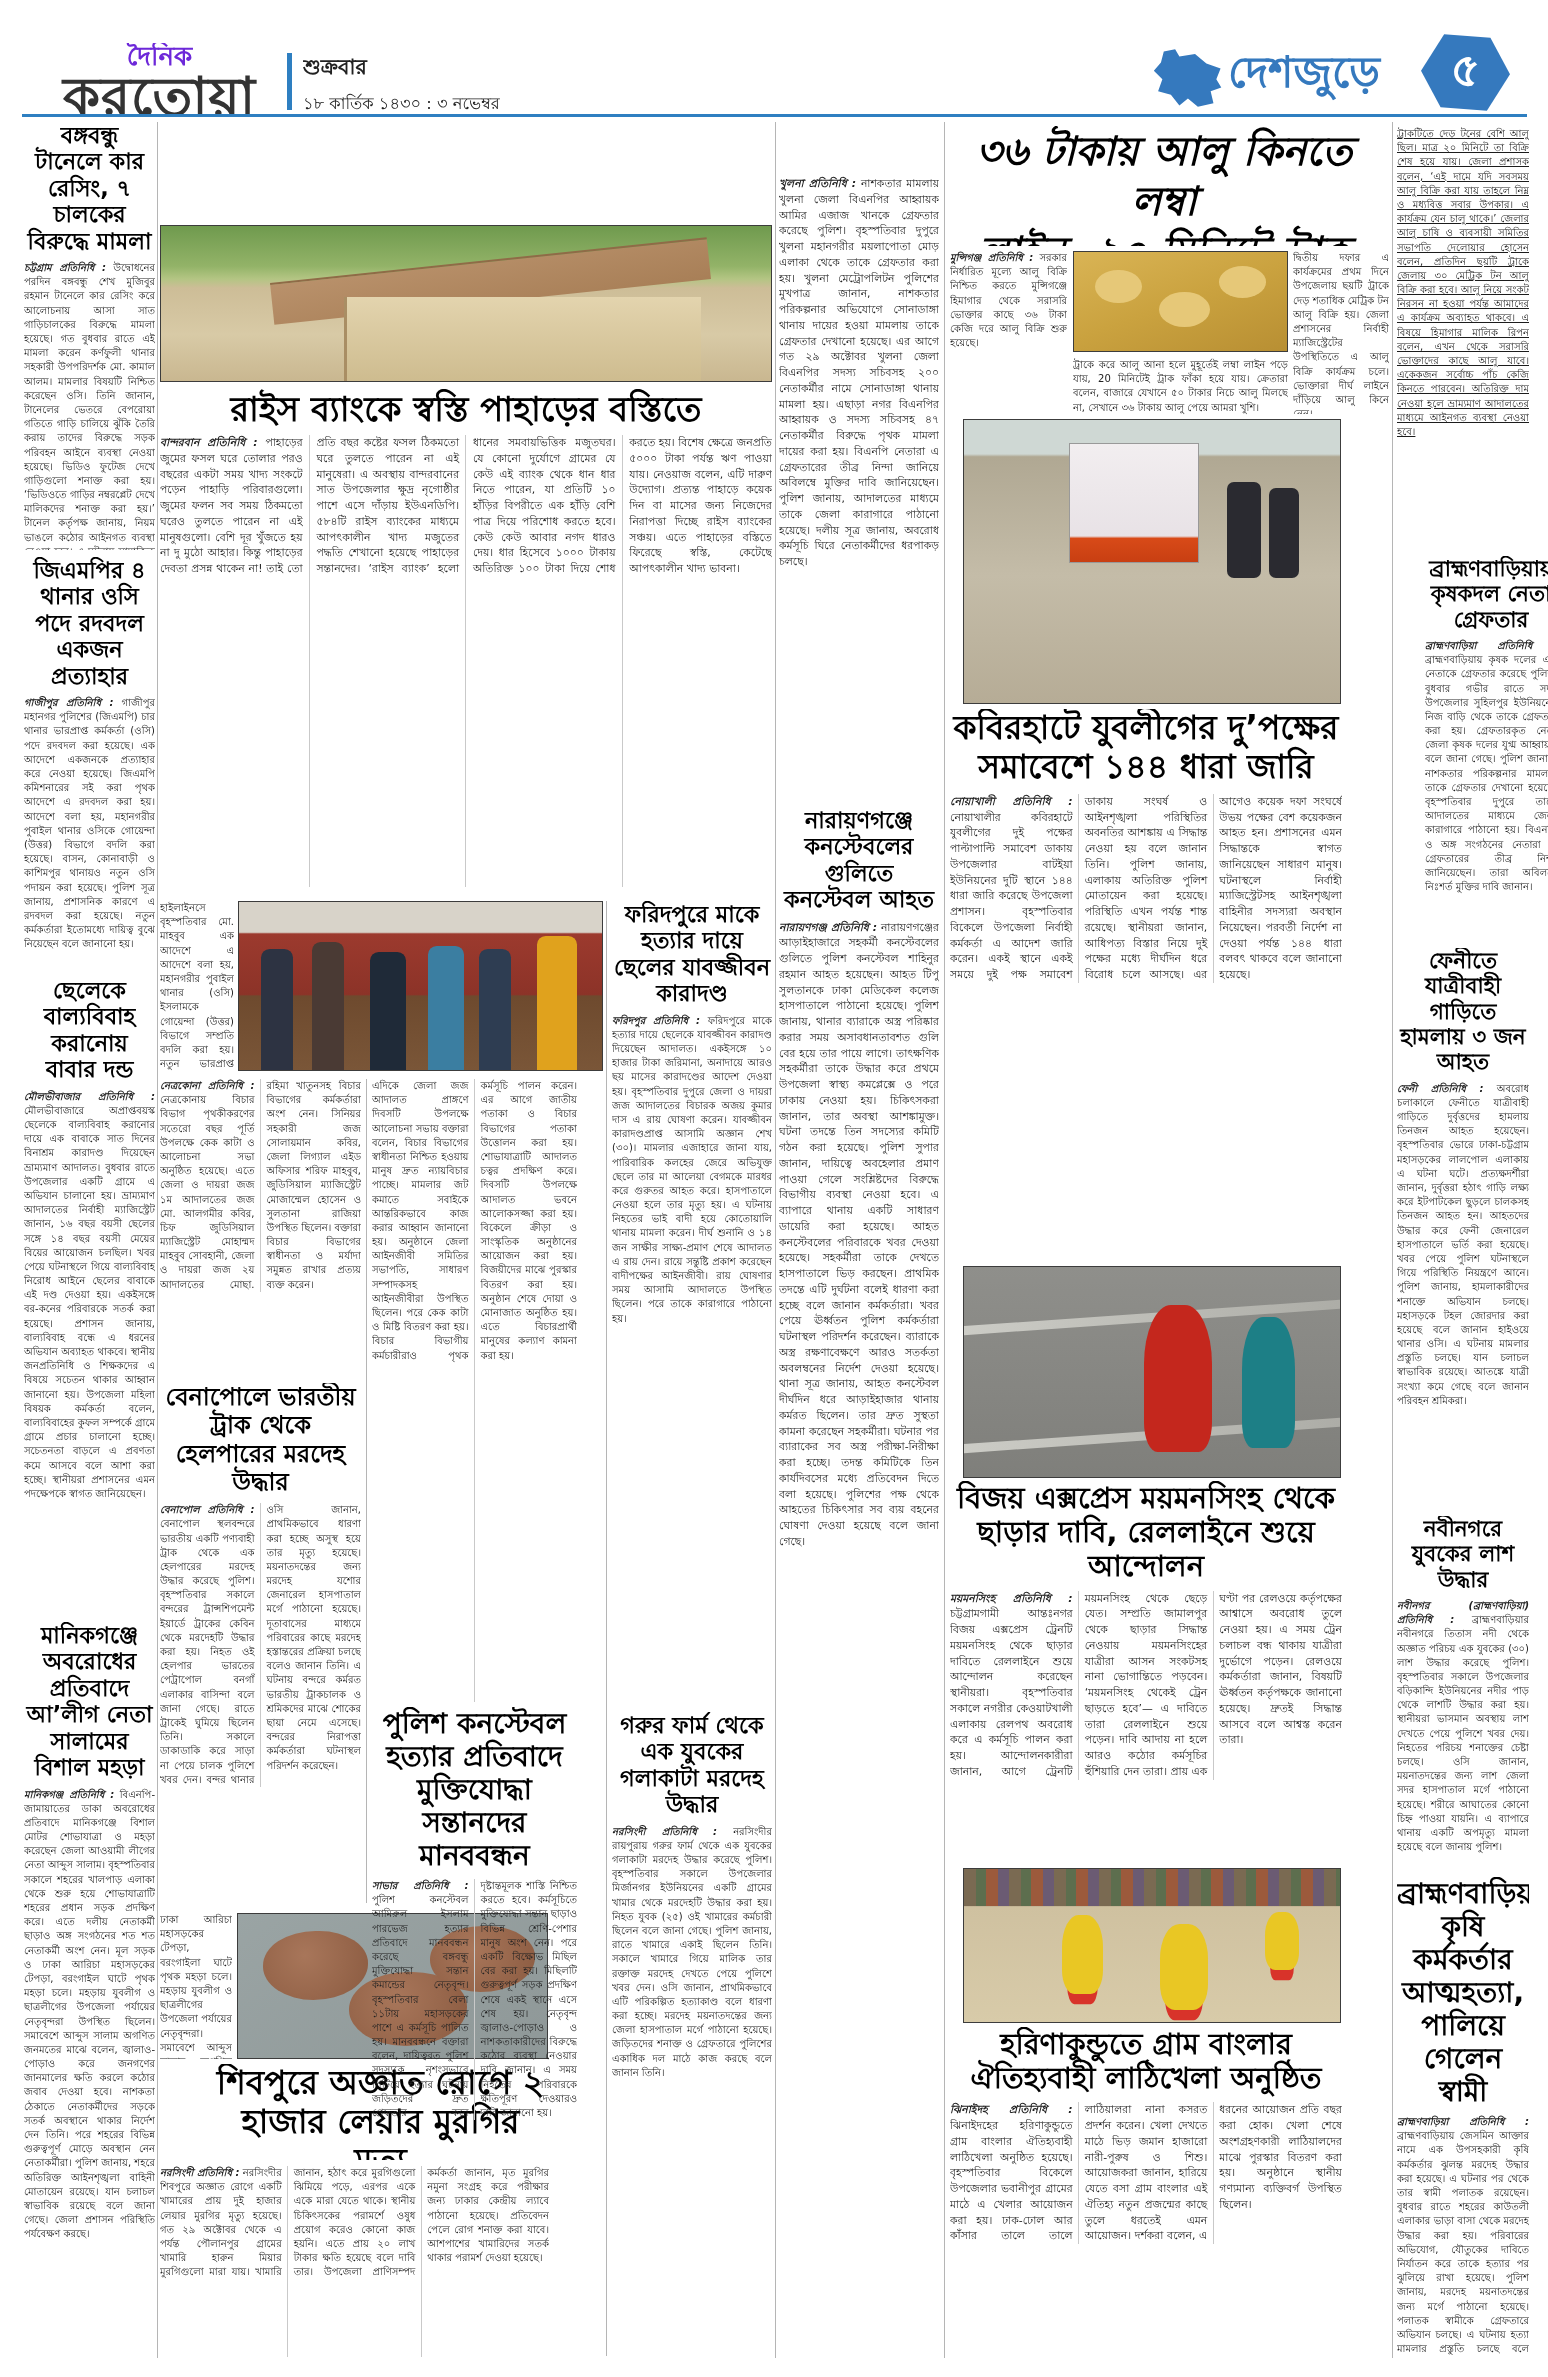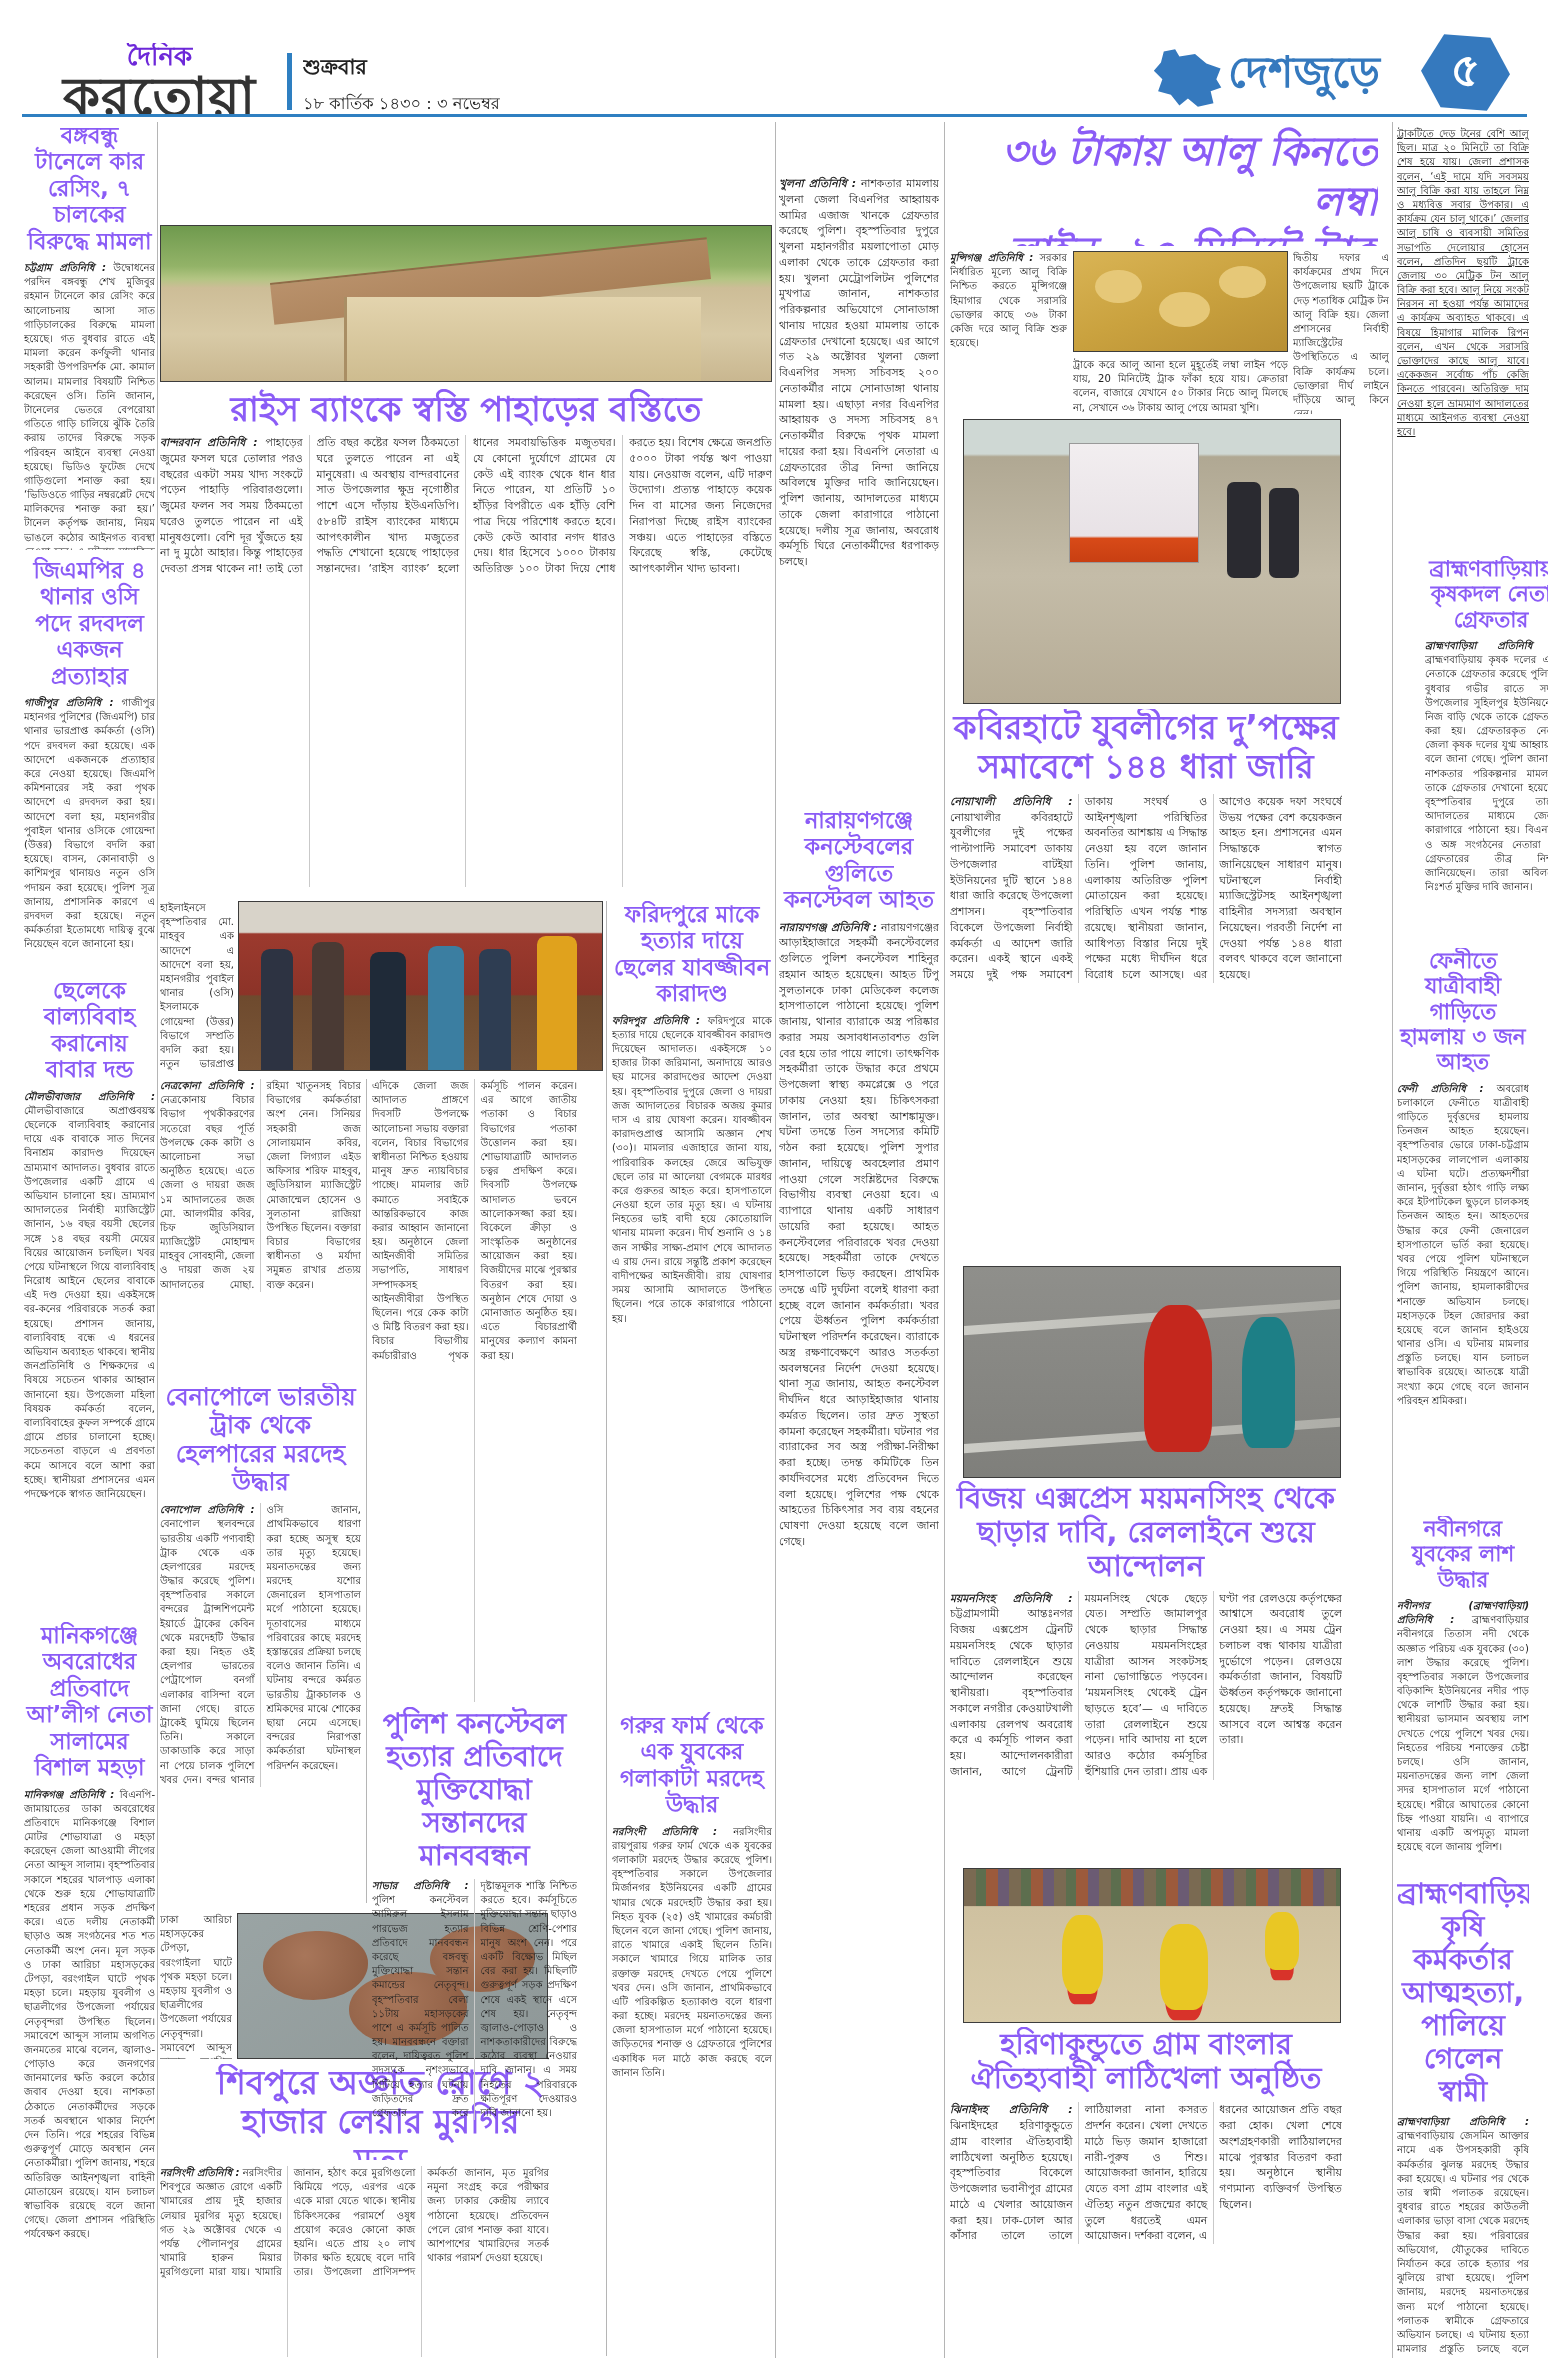--- a/index.html
+++ b/index.html
@@ -1,19 +1,19 @@
 <!DOCTYPE html>
 <html lang="bn" style="font-size:13.8px"><head>
 <meta charset="utf-8">
 <style>
   html,body{margin:0;padding:0;background:#e9e9e9;}
   .page{position:relative;width:1548px;height:2377px;background:#ffffff;overflow:hidden;
         font-family:"DejaVu Sans",sans-serif;color:#1c1c1c;}
   .abs{position:absolute;box-sizing:border-box;overflow:hidden;}
-  .headline{font-weight:bold;color:#8b5cf6;line-height:1.18;text-align:center;margin:0 0 6.9px 0;}
+  .headline{font-weight:bold;color:#000000;line-height:1.18;text-align:center;margin:0 0 6.9px 0;}
   .hl-italic{font-style:italic;} .h24{font-size:28px;} .h25{font-size:21.5px;} .h26{font-size:22.4px;}
   .h28{font-size:24px;} .h32{font-size:27.5px;} .h34{font-size:29px;}
   .h38{font-size:33px;} .h40{font-size:34px;} .h46{font-size:40px;line-height:1.25;}
   .body-text{font-size:10.8px;line-height:1.46;text-align:justify;margin:0;color:#222;}
   .small-text{font-size:10px;line-height:1.42;}
   .byline{font-weight:bold;font-style:italic;}
   .cols-2{column-count:2;column-gap:12px;column-rule:0.9px solid #c9c9c9;}
   .cols-3{column-count:3;column-gap:12px;column-rule:0.9px solid #c9c9c9;}
   .cols-4{column-count:4;column-gap:13.8px;column-rule:0.9px solid #c9c9c9;}
   .vrule{background:#b5b5b5;width:0.9px;}
@@ -170,21 +170,21 @@
 
   <section class="abs" style="left:779px;top:176px;width:160px;height:626px;">
     <p class="body-text"><b class="byline">খুলনা প্রতিনিধি :</b> <span>নাশকতার মামলায় খুলনা জেলা বিএনপির আহ্বায়ক আমির এজাজ খানকে গ্রেফতার করেছে পুলিশ। বৃহস্পতিবার দুপুরে খুলনা মহানগরীর ময়লাপোতা মোড় এলাকা থেকে তাকে গ্রেফতার করা হয়। খুলনা মেট্রোপলিটন পুলিশের মুখপাত্র জানান, নাশকতার পরিকল্পনার অভিযোগে সোনাডাঙ্গা থানায় দায়ের হওয়া মামলায় তাকে গ্রেফতার দেখানো হয়েছে। এর আগে গত ২৯ অক্টোবর খুলনা জেলা বিএনপির সদস্য সচিবসহ ২০০ নেতাকর্মীর নামে সোনাডাঙ্গা থানায় মামলা হয়। এছাড়া নগর বিএনপির আহ্বায়ক ও সদস্য সচিবসহ ৪৭ নেতাকর্মীর বিরুদ্ধে পৃথক মামলা দায়ের করা হয়। বিএনপি নেতারা এ গ্রেফতারের তীব্র নিন্দা জানিয়ে অবিলম্বে মুক্তির দাবি জানিয়েছেন। পুলিশ জানায়, আদালতের মাধ্যমে তাকে জেলা কারাগারে পাঠানো হয়েছে। দলীয় সূত্র জানায়, অবরোধ কর্মসূচি ঘিরে নেতাকর্মীদের ধরপাকড় চলছে।</span></p>
   </section>
 
   <section class="abs" style="left:779px;top:807px;width:160px;height:1548px;">
     <h2 class="headline h26">নারায়ণগঞ্জে কনস্টেবলের গুলিতে কনস্টেবল আহত</h2>
     <p class="body-text"><b class="byline">নারায়ণগঞ্জ প্রতিনিধি :</b> <span>নারায়ণগঞ্জের আড়াইহাজারে সহকর্মী কনস্টেবলের গুলিতে পুলিশ কনস্টেবল শাহিনুর রহমান আহত হয়েছেন। আহত টিপু সুলতানকে ঢাকা মেডিকেল কলেজ হাসপাতালে পাঠানো হয়েছে। পুলিশ জানায়, থানার ব্যারাকে অস্ত্র পরিষ্কার করার সময় অসাবধানতাবশত গুলি বের হয়ে তার পায়ে লাগে। তাৎক্ষণিক সহকর্মীরা তাকে উদ্ধার করে প্রথমে উপজেলা স্বাস্থ্য কমপ্লেক্সে ও পরে ঢাকায় নেওয়া হয়। চিকিৎসকরা জানান, তার অবস্থা আশঙ্কামুক্ত। ঘটনা তদন্তে তিন সদস্যের কমিটি গঠন করা হয়েছে। পুলিশ সুপার জানান, দায়িত্বে অবহেলার প্রমাণ পাওয়া গেলে সংশ্লিষ্টদের বিরুদ্ধে বিভাগীয় ব্যবস্থা নেওয়া হবে। এ ব্যাপারে থানায় একটি সাধারণ ডায়েরি করা হয়েছে। আহত কনস্টেবলের পরিবারকে খবর দেওয়া হয়েছে। সহকর্মীরা তাকে দেখতে হাসপাতালে ভিড় করছেন। প্রাথমিক তদন্তে এটি দুর্ঘটনা বলেই ধারণা করা হচ্ছে বলে জানান কর্মকর্তারা। খবর পেয়ে ঊর্ধ্বতন পুলিশ কর্মকর্তারা ঘটনাস্থল পরিদর্শন করেছেন। ব্যারাকে অস্ত্র রক্ষণাবেক্ষণে আরও সতর্কতা অবলম্বনের নির্দেশ দেওয়া হয়েছে। থানা সূত্র জানায়, আহত কনস্টেবল দীর্ঘদিন ধরে আড়াইহাজার থানায় কর্মরত ছিলেন। তার দ্রুত সুস্থতা কামনা করেছেন সহকর্মীরা। ঘটনার পর ব্যারাকের সব অস্ত্র পরীক্ষা-নিরীক্ষা করা হচ্ছে। তদন্ত কমিটিকে তিন কার্যদিবসের মধ্যে প্রতিবেদন দিতে বলা হয়েছে। পুলিশের পক্ষ থেকে আহতের চিকিৎসার সব ব্যয় বহনের ঘোষণা দেওয়া হয়েছে বলে জানা গেছে।</span></p>
   </section>
 
-  <div class="abs headline h46 hl-italic" style="left:950px;top:126px;width:428px;height:120px;text-align:right;">
+  <div class="abs headline h46 hl-italic" style="left:950px;top:126px;width:428px;height:120px;text-align:center;">
     <div>৩৬ টাকায় আলু কিনতে লম্বা</div>
     <div>লাইন, ২০ মিনিটে ট্রাক ফাঁকা!</div>
   </div>
 
   <figure class="abs photo photo-potato" style="left:1073px;top:251px;width:215px;height:101px;margin:0;">
     <div class="potato-dot" style="left:10%;top:18%;width:22%;height:34%;"></div>
     <div class="potato-dot" style="left:40%;top:40%;width:24%;height:36%;"></div>
     <div class="potato-dot" style="left:68%;top:14%;width:22%;height:32%;"></div>
   </figure>
 

